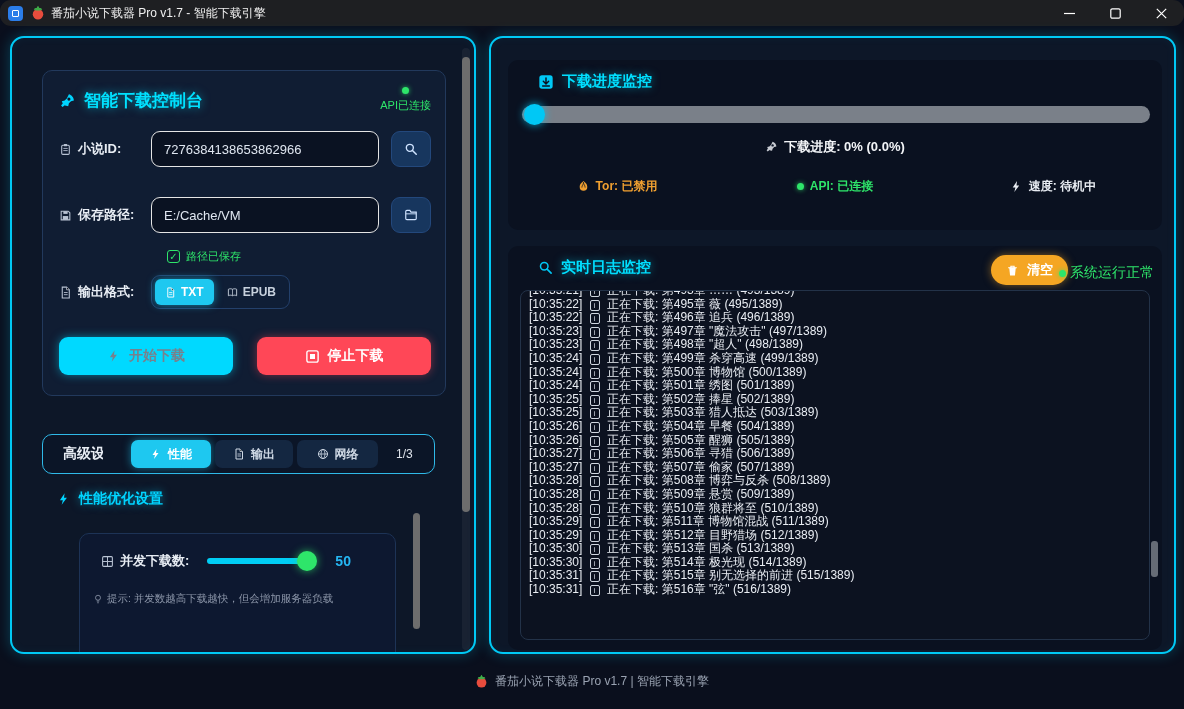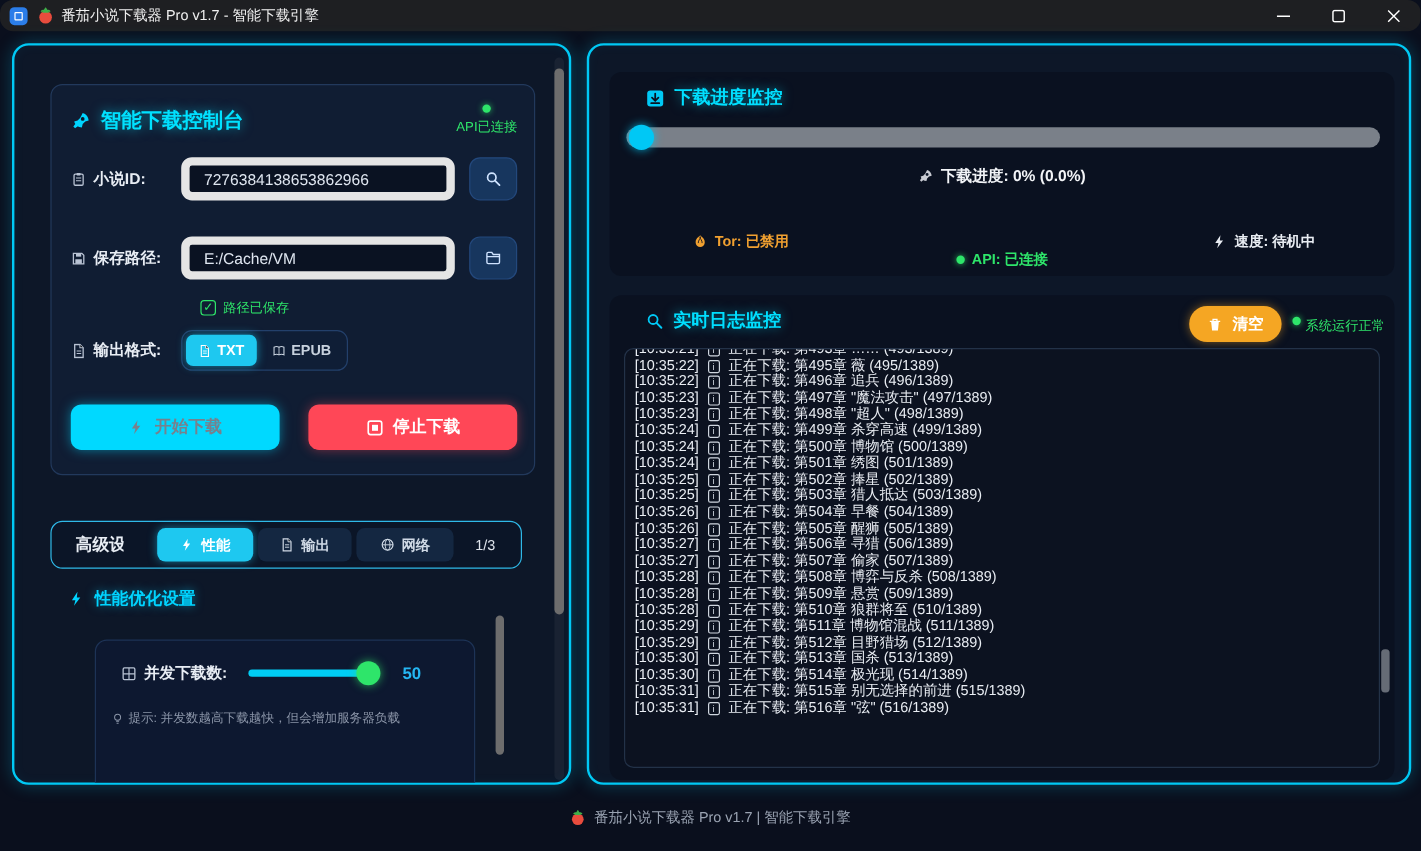--- a/index.html
+++ b/index.html
@@ -36,21 +36,21 @@
   .console-title { font-size:17px; font-weight:bold; color:#00e1ff;
     text-shadow:0 0 10px rgba(0,225,255,.55); margin-left:8px; }
   .api-badge { margin-left:auto; font-size:11px; color:#2ee56a; display:flex; align-items:center; gap:4px;flex-direction:column; }
   .dot { width:7px; height:7px; border-radius:50%; background:#2ee56a; display:inline-block;
     box-shadow:0 0 5px rgba(46,229,106,.8); }
 
   .form-row { position:absolute; left:16px; display:flex; align-items:center; }
   .row-label { width:92px; font-size:13px; font-weight:bold; color:#e8edf4;
     display:flex; align-items:center; gap:6px; }
   .row-label .icon { color:#b9c3d4; }
-  .text-input { width:228px; height:36px; background:#0a1222; border:7px solid #e5e5e5;
+  .text-input { width:228px; height:36px; background:#0a1222; border:1px solid #e5e5e5;
     border-radius:9px; color:#dfe6f0; font-size:13px; padding:0 12px; outline:none;
     font-family:"Liberation Sans","DejaVu Sans",sans-serif; }
   .square-btn { width:40px; height:36px; margin-left:12px; border-radius:9px;
     background:#17365e; border:1px solid #23487c; color:#cfe3ff;
     display:flex; align-items:center; justify-content:center; cursor:pointer; }
 
   .checkbox-row { position:absolute; left:124px; top:178px; display:flex; align-items:center; gap:6px; }
   .checkbox { width:13px; height:13px; border:1.5px solid #2ee56a; border-radius:3px;
     color:#2ee56a; font-size:10px; line-height:11px; text-align:center; cursor:pointer; }
   .checkbox-label { font-size:11px; color:#2ee56a; }
@@ -107,30 +107,30 @@
     border-radius:9px; background:#7a8089; }
   .progress-thumb { position:absolute; left:2px; top:-2px; width:21px; height:21px; border-radius:50%;
     background:#00c8f5; box-shadow:0 0 8px rgba(0,200,245,.8); }
   .progress-text { position:absolute; left:0; top:78px; width:100%; text-align:center;
     font-size:13px; font-weight:bold; color:#f2f4f7; }
   .progress-text .icon { color:#c9ccd3; margin-right:6px; }
   .status-row { position:absolute; left:0; top:118px; width:100%; display:flex; }
   .status-item { flex:1; display:flex; align-items:center; justify-content:center; gap:6px;
     font-size:12px; font-weight:bold; }
   .status-tor { color:#f0a030; }
-  .status-api { color:#2ee56a;margin-top:30px; }
+  .status-api { color:#2ee56a; }
   .status-speed { color:#e8ecf2; }
 
   .log-card { left:17px; top:208px; width:654px; height:404px; background:#0a1120; }
   .clear-btn { position:absolute; left:483px; top:9px; width:77px; height:30px; border-radius:15px;
     background:#f5a623; color:#fff; font-size:13px; font-weight:bold; display:flex;
     align-items:center; justify-content:center; gap:8px; cursor:pointer;
     box-shadow:0 0 8px rgba(245,166,35,.5); }
-  .system-status { position:absolute; right:8px; top:18px; font-size:11px; color:#2ee56a;
-    display:flex; gap:4px; }
+  .system-status { position:absolute; right:8px; top:18px; font-size:14px; color:#2ee56a;
+    display:flex; align-items:center; gap:4px; }
   .log-box { position:absolute; left:12px; top:44px; width:630px; height:350px;
     background:#0c1220; border:1px solid #233248; border-radius:8px; overflow:hidden;
     padding:2px 8px; }
   .log-line { font-size:12px; line-height:13.6px; color:#e9edf3; white-space:nowrap; }
   .log-line.clipped { margin-top:-9px; }
   .info-box { display:inline-block; width:10px; height:11px; border:1px solid #cfd6df; border-radius:2px;
     font-size:8px; line-height:10px; text-align:center; color:#cfd6df; margin:0 4px; vertical-align:0; }
   .log-scroll-thumb { position:absolute; right:4px; top:295px; width:7px; height:36px;
     border-radius:3px; background:#666c76; }
 

